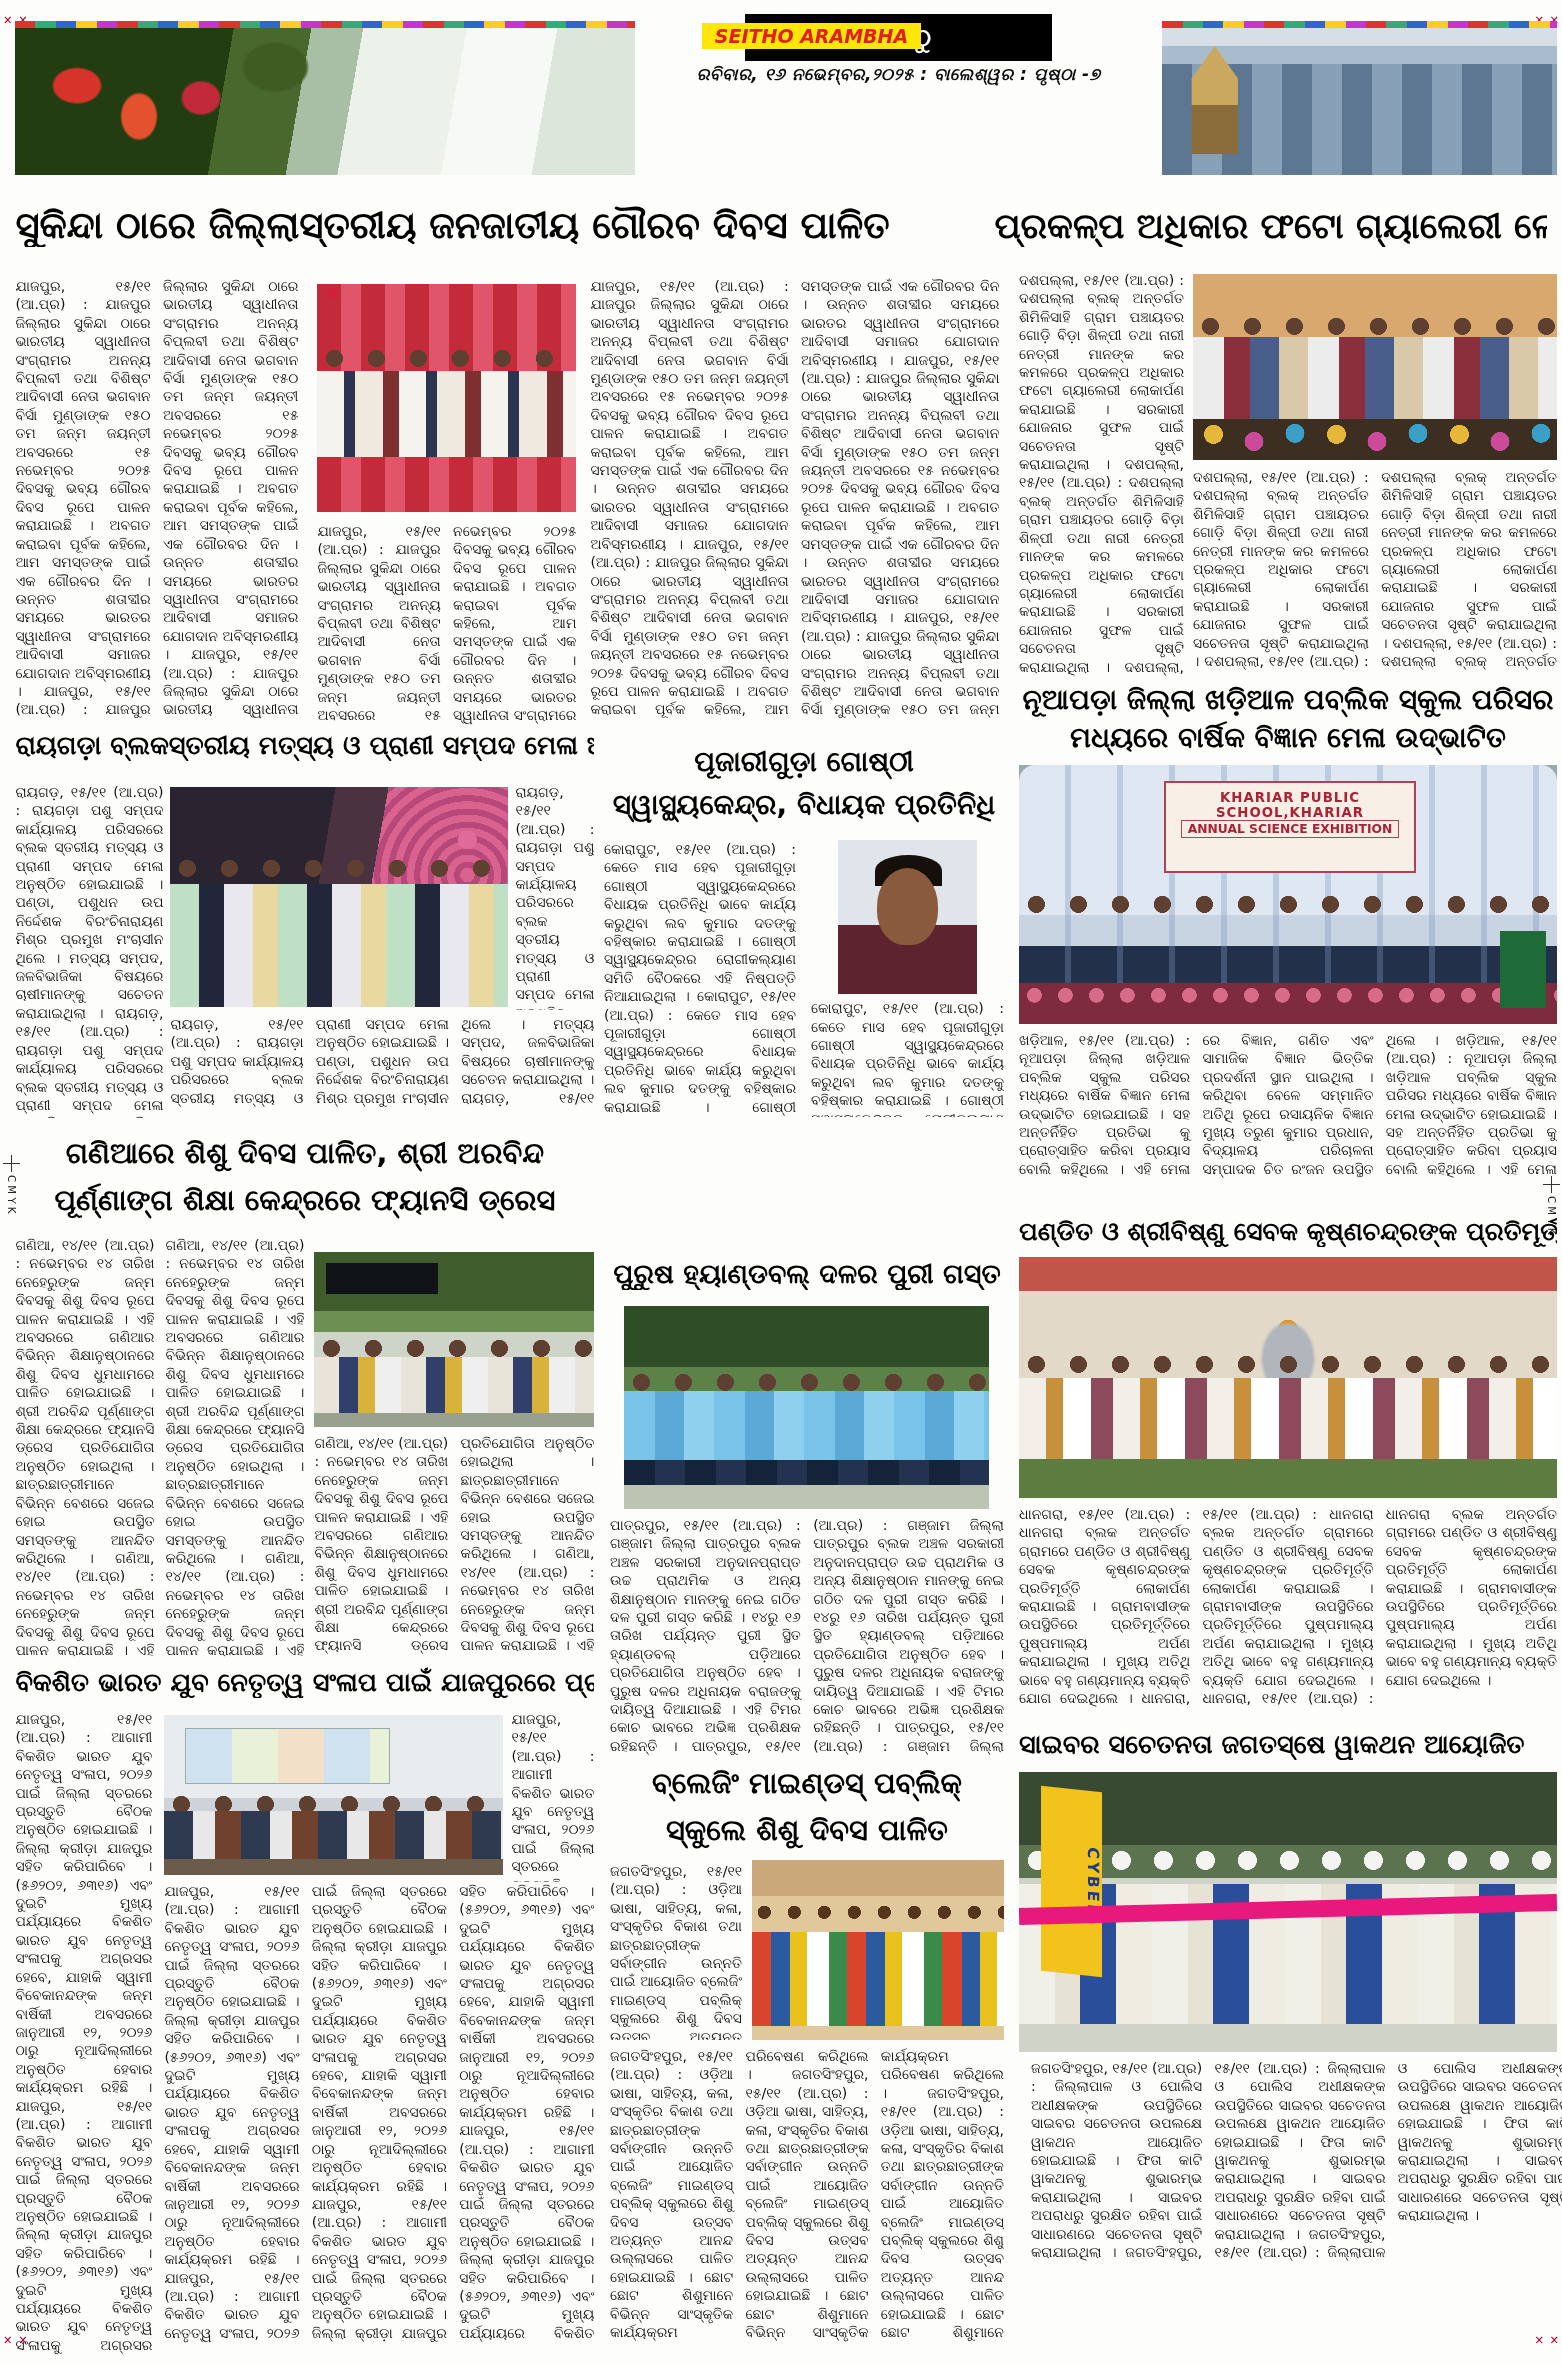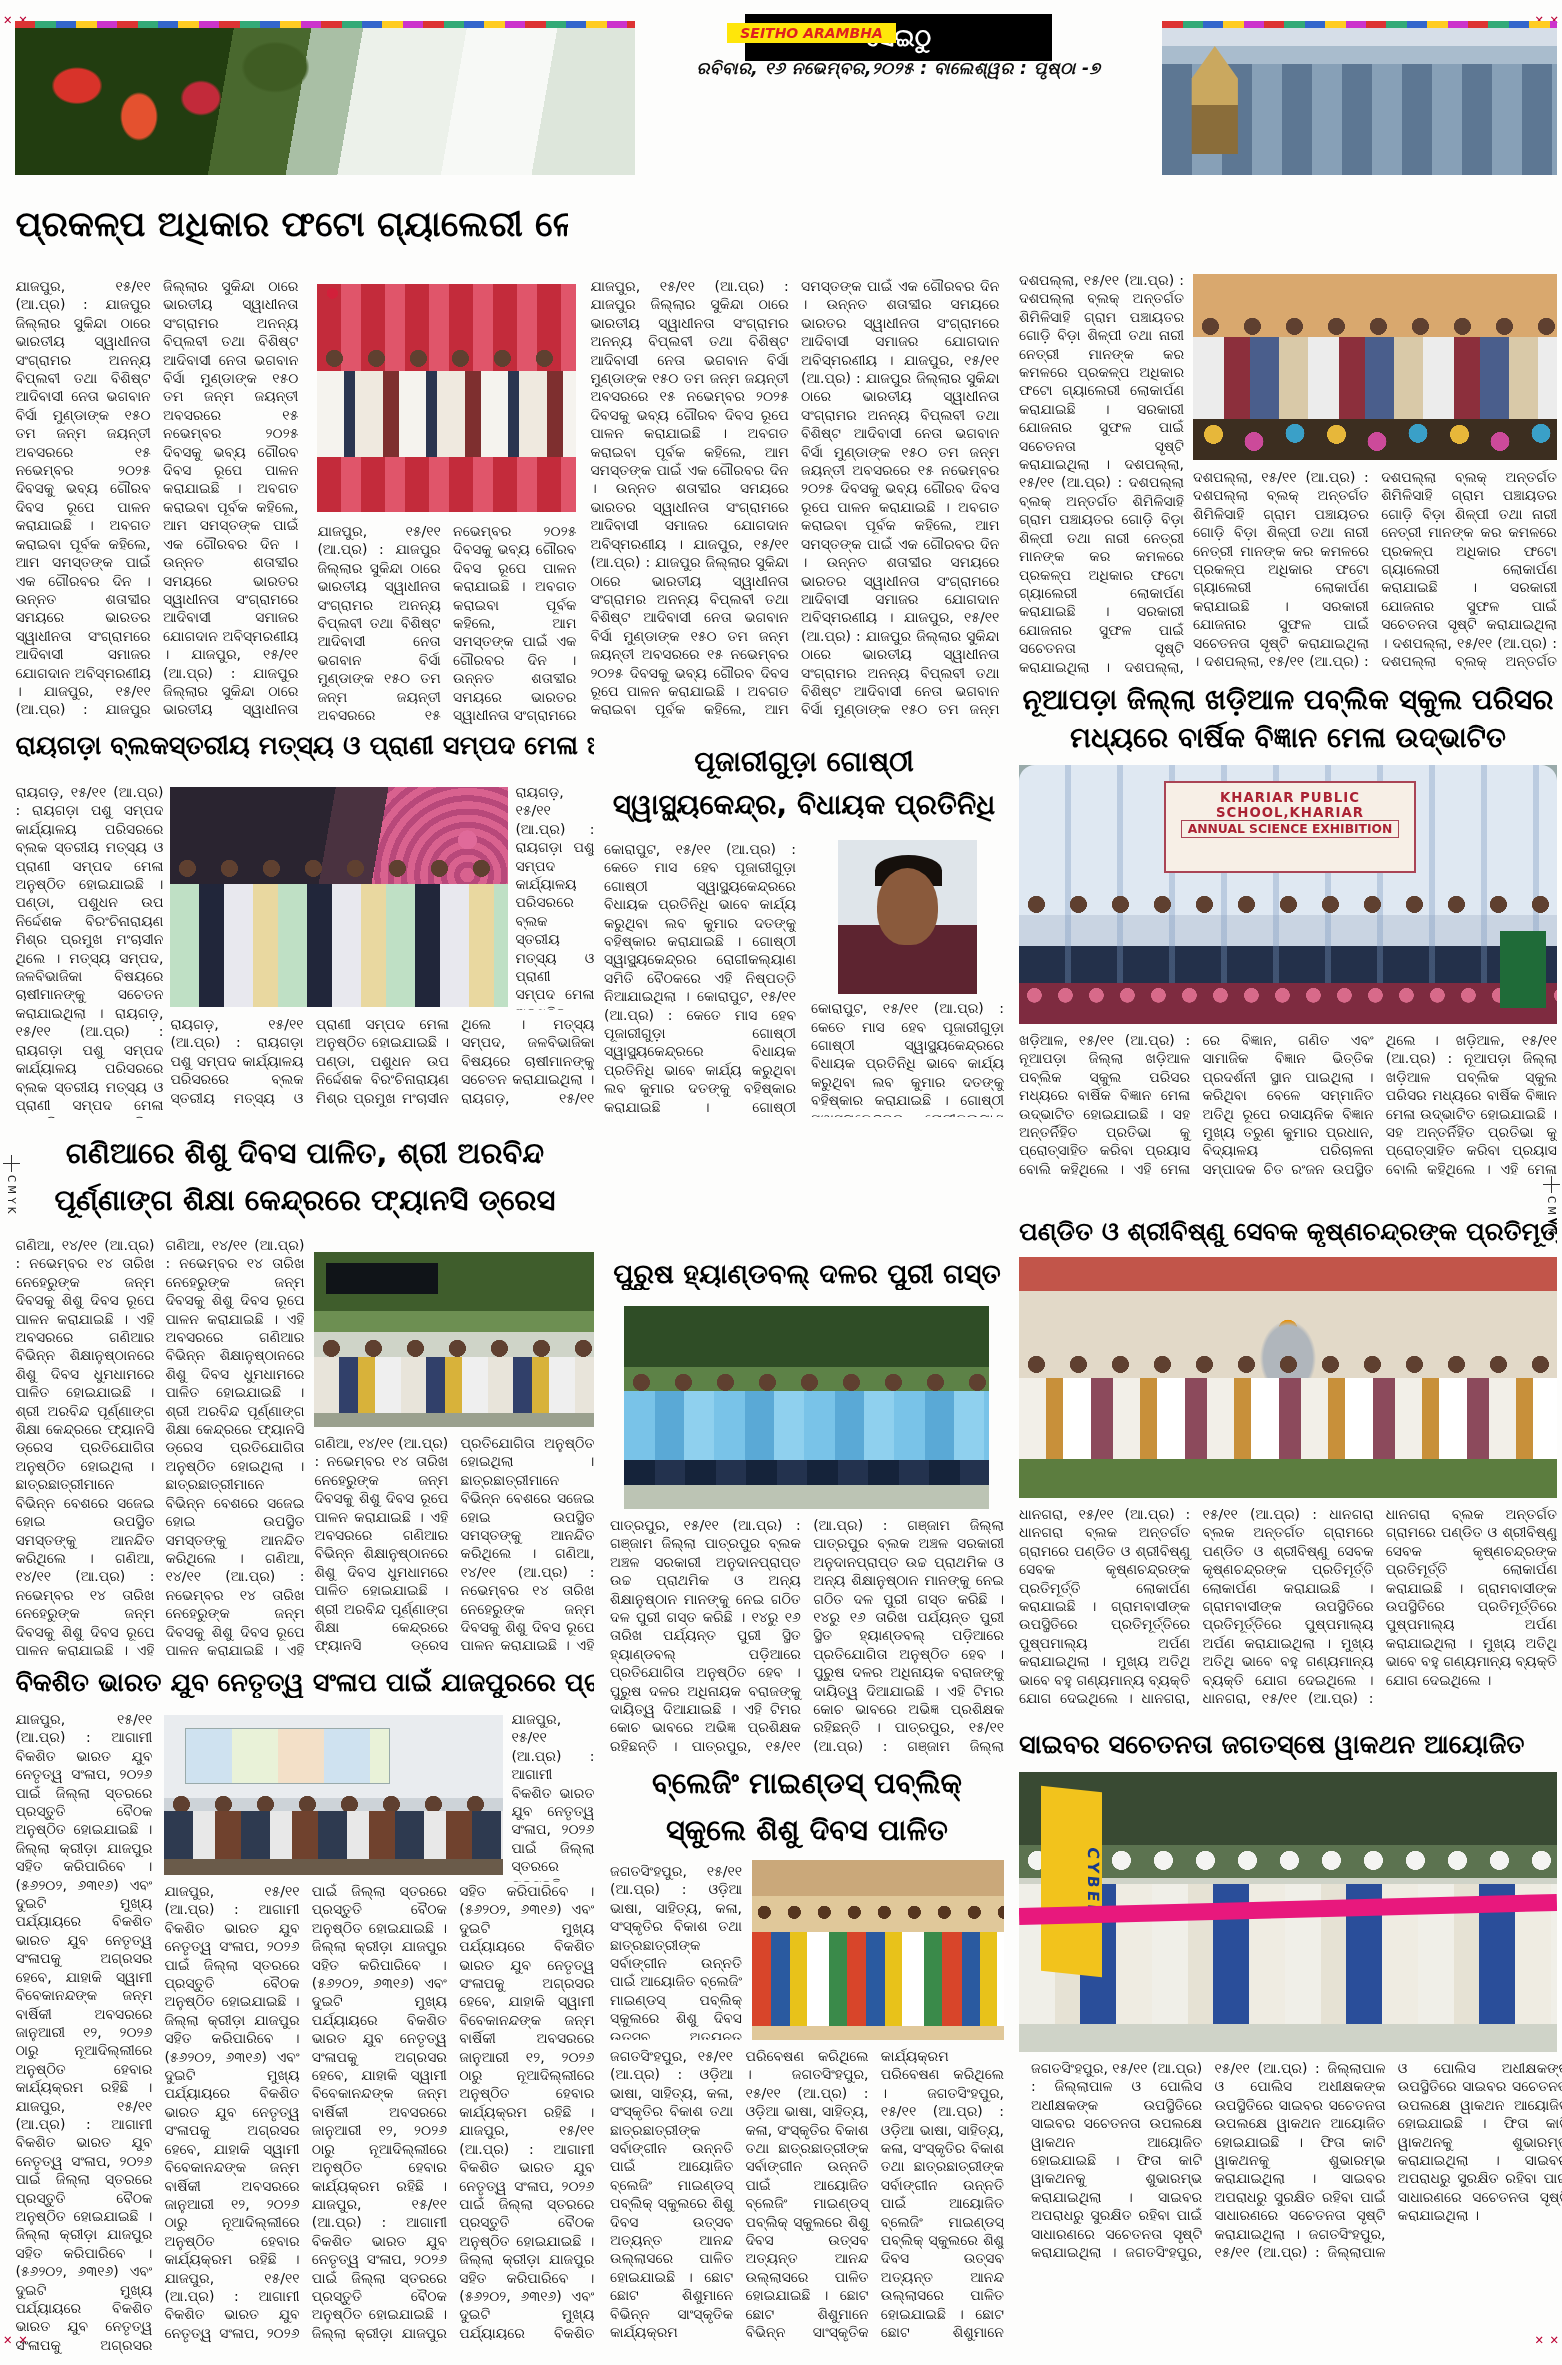--- a/index.html
+++ b/index.html
@@ -18,21 +18,21 @@
   #mast-left{left:15.4px;top:20.5px;width:620px;height:154px;}
   #mast-right{left:1162px;top:20.5px;width:395px;height:154px;}
   .mastphoto{position:absolute;overflow:hidden;}
   .colorstrip{position:absolute;left:0;top:0;right:0;height:7.2px;
      background:repeating-linear-gradient(90deg,#d33 0 20.5px,#3a7 20.5px 41px,#36c 41px 61px,#fc2 61px 82px,#c3c 82px 102px);}
   #mast-center{position:absolute;left:640px;top:13.3px;width:517px;height:190px;text-align:center;}
   #brandbar{margin:1px auto 0 auto;width:307px;height:47px;background:#000;display:flex;align-items:center;justify-content:center;}
   #brand-top{color:#fff;font-size:24.6px;font-weight:bold;}
   #brand-main{font-size:86px;font-weight:bold;line-height:77px;color:#000;letter-spacing:-2px;margin-top:-4.1px;}
   #brand-badge{display:inline-block;background:#ffe60a;color:#e02020;font-style:italic;font-weight:bold;
-     font-size:14px;padding:2px 13px;position:relative;top:-38px;left:-87px;}
+     font-size:19px;padding:2px 13px;position:relative;top:-38px;left:-87px;}
   #dateline{font-size:17px;font-weight:bold;margin-top:-23.6px;letter-spacing:0.5px;font-style:italic;}
 
   
   .hl{font-weight:bold;color:#000;overflow:hidden;}
   #mainhl-row{position:absolute;left:15.4px;top:204px;width:1532px;display:flex;justify-content:space-between;align-items:flex-end;}
   #mainhl-left{font-size:37px;white-space:nowrap;max-width:973px;}
   #mainhl-right{font-size:35px;white-space:nowrap;max-width:553px;}
 
   
   .article{position:absolute;}
@@ -251,20 +251,21 @@
   </div>
 
   <div class="mastphoto photo" id="mast-right">
     <div id="ph-mast-right" class="abs">
       <div class="temple"></div>
     </div>
     <div class="colorstrip"></div>
   </div>
 
   <div id="mainhl-row">
+    <div class="hl" id="mainhl-left">ସୁକିନ୍ଦା ଠାରେ ଜିଲ୍ଲାସ୍ତରୀୟ ଜନଜାତୀୟ ଗୌରବ ଦିବସ ପାଳିତ</div>
     <div class="hl" id="mainhl-right">ପ୍ରକଳ୍ପ ଅଧିକାର ଫଟୋ ଗ୍ୟାଲେରୀ ଲୋକାର୍ପଣ</div>
   </div>
 
   <div class="article" id="art-sukinda">
     <div class="abs btxt cols2" id="suk-colA">ଯାଜପୁର, ୧୫/୧୧ (ଆ.ପ୍ର) : ଯାଜପୁର ଜିଲ୍ଲାର ସୁକିନ୍ଦା ଠାରେ ଭାରତୀୟ ସ୍ୱାଧୀନତା ସଂଗ୍ରାମର ଅନନ୍ୟ ବିପ୍ଲବୀ ତଥା ବିଶିଷ୍ଟ ଆଦିବାସୀ ନେତା ଭଗବାନ ବିର୍ସା ମୁଣ୍ଡାଙ୍କ ୧୫୦ ତମ ଜନ୍ମ ଜୟନ୍ତୀ ଅବସରରେ ୧୫ ନଭେମ୍ବର ୨୦୨୫ ଦିବସକୁ ଭବ୍ୟ ଗୌରବ ଦିବସ ରୂପେ ପାଳନ କରାଯାଇଛି । ଅବଗତ କରାଇବା ପୂର୍ବକ କହିଲେ, ଆମ ସମସ୍ତଙ୍କ ପାଇଁ ଏକ ଗୌରବର ଦିନ । ଉନ୍ନତ ଶତାବ୍ଦୀର ସମୟରେ ଭାରତର ସ୍ୱାଧୀନତା ସଂଗ୍ରାମରେ ଆଦିବାସୀ ସମାଜର ଯୋଗଦାନ ଅବିସ୍ମରଣୀୟ । ଯାଜପୁର, ୧୫/୧୧ (ଆ.ପ୍ର) : ଯାଜପୁର ଜିଲ୍ଲାର ସୁକିନ୍ଦା ଠାରେ ଭାରତୀୟ ସ୍ୱାଧୀନତା ସଂଗ୍ରାମର ଅନନ୍ୟ ବିପ୍ଲବୀ ତଥା ବିଶିଷ୍ଟ ଆଦିବାସୀ ନେତା ଭଗବାନ ବିର୍ସା ମୁଣ୍ଡାଙ୍କ ୧୫୦ ତମ ଜନ୍ମ ଜୟନ୍ତୀ ଅବସରରେ ୧୫ ନଭେମ୍ବର ୨୦୨୫ ଦିବସକୁ ଭବ୍ୟ ଗୌରବ ଦିବସ ରୂପେ ପାଳନ କରାଯାଇଛି । ଅବଗତ କରାଇବା ପୂର୍ବକ କହିଲେ, ଆମ ସମସ୍ତଙ୍କ ପାଇଁ ଏକ ଗୌରବର ଦିନ । ଉନ୍ନତ ଶତାବ୍ଦୀର ସମୟରେ ଭାରତର ସ୍ୱାଧୀନତା ସଂଗ୍ରାମରେ ଆଦିବାସୀ ସମାଜର ଯୋଗଦାନ ଅବିସ୍ମରଣୀୟ । ଯାଜପୁର, ୧୫/୧୧ (ଆ.ପ୍ର) : ଯାଜପୁର ଜିଲ୍ଲାର ସୁକିନ୍ଦା ଠାରେ ଭାରତୀୟ ସ୍ୱାଧୀନତା ସଂଗ୍ରାମର ଅନନ୍ୟ ବିପ୍ଲବୀ ତଥା ବିଶିଷ୍ଟ ଆଦିବାସୀ ନେତା ଭଗବାନ ବିର୍ସା ମୁଣ୍ଡାଙ୍କ ୧୫୦ ତମ ଜନ୍ମ ଜୟନ୍ତୀ ଅବସରରେ ୧୫ ନଭେମ୍ବର ୨୦୨୫ ଦିବସକୁ ଭବ୍ୟ ଗୌରବ ଦିବସ ରୂପେ ପାଳନ କରାଯାଇଛି । ଅବଗତ କରାଇବା ପୂର୍ବକ କହିଲେ, ଆମ ସମସ୍ତଙ୍କ ପାଇଁ ଏକ ଗୌରବର ଦିନ । ଉନ୍ନତ ଶତାବ୍ଦୀର ସମୟରେ ଭାରତର ସ୍ୱାଧୀନତା ସଂଗ୍ରାମରେ ଆଦିବାସୀ ସମାଜର ଯୋଗଦାନ ଅବିସ୍ମରଣୀୟ ।</div>
     <div class="photo" id="suk-photo">
       <div id="ph-sukinda" class="abs" style="inset:0;">
         <div class="heads"></div>
         <div class="bodiesrow"></div>
       </div>

